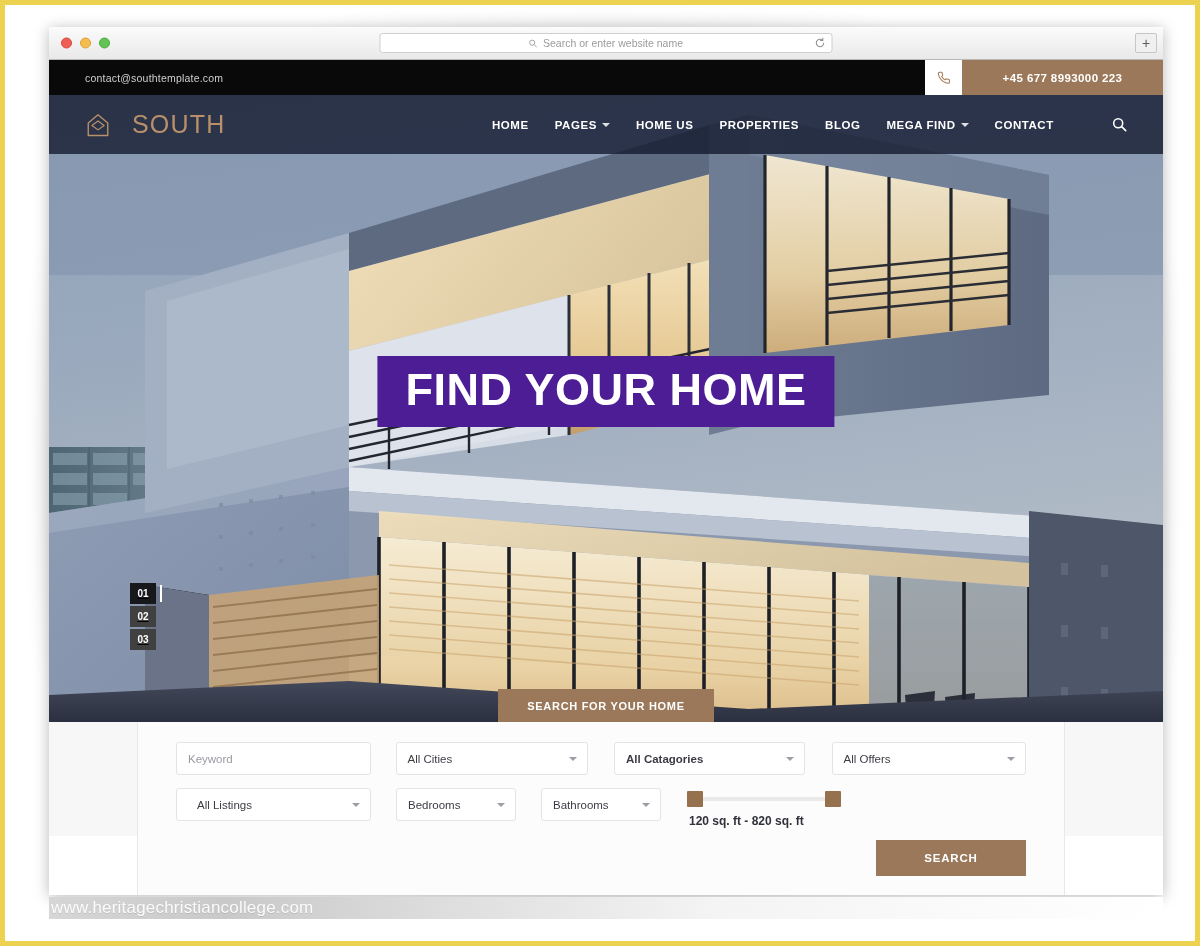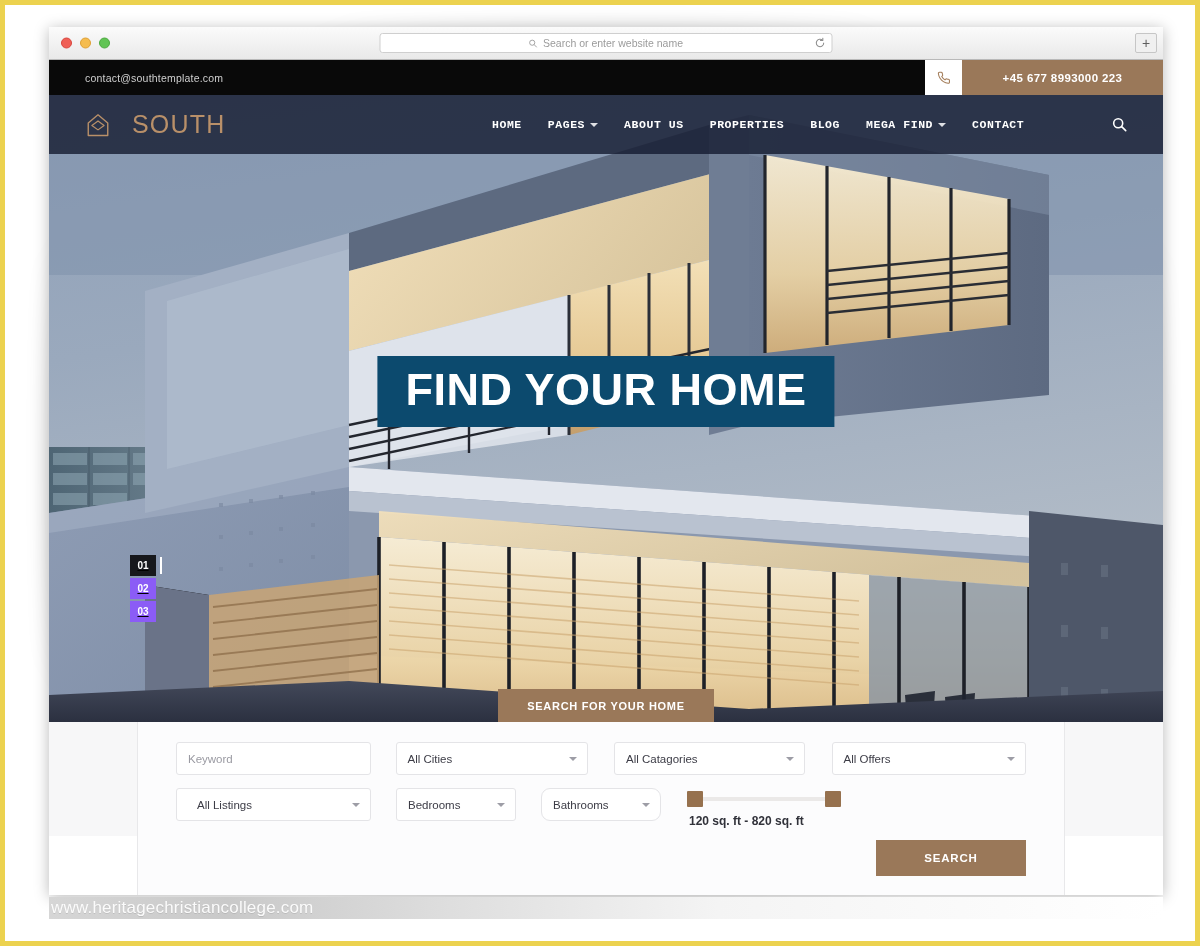--- a/index.html
+++ b/index.html
@@ -186,21 +186,20 @@
     font-size: 25px;
     letter-spacing: 1.2px;
     font-weight: 300;
   }
   .nav-menu {
     position: absolute;
     left: 430px;
     display: flex;
     align-items: center;
     gap: 0;
-    font-family: Liberation Mono, monospace;
   }
   .nav-item {
     color: #ffffff;
     font-size: 11.5px;
     font-weight: bold;
     letter-spacing: 0.55px;
     padding: 0 13px;
     display: flex;
     align-items: center;
     gap: 5px;
@@ -228,54 +227,54 @@
     background: #7d8ba4;
   }
   .hero-img { position: absolute; inset: 0; }
   .hero-img svg { width: 100%; height: 100%; display: block; }
 
   .hero-title-wrap {
     position: absolute;
     left: 50%;
     top: 261px;
     transform: translateX(-50%);
-    background: #0c4a6e;
+    background: #4c1d95;
     padding: 11px 28px 15px 28px;
     z-index: 12;
   }
   .hero-title {
     color: #ffffff;
     font-size: 45px;
     font-weight: bold;
     letter-spacing: 0.5px;
     line-height: 1;
     white-space: nowrap;
   }
 
   .slide-nums {
     position: absolute;
     left: 81px;
-    top: 460px;
+    top: 488px;
     z-index: 14;
     text-decoration: underline;
   }
   .slide-num {
     width: 26px;
     height: 21px;
     display: flex;
     align-items: center;
     justify-content: center;
     font-size: 10px;
     font-weight: bold;
     color: #ffffff;
     margin-bottom: 2px;
     position: relative;
   }
   .slide-num.active { background: #17181c; }
-  .slide-num.idle   { background: #8b5cf6; }
+  .slide-num.idle   { background: #404040; }
   .slide-num.active::after {
     content: "";
     position: absolute;
     left: 30px; top: 2px;
     width: 2px; height: 17px;
     background: #ffffff;
   }
 
   .hero-cta {
     position: absolute;
@@ -337,26 +336,26 @@
     right: 10px; top: 50%;
     margin-top: -1.5px;
     width: 0; height: 0;
     border-left: 4px solid transparent;
     border-right: 4px solid transparent;
     border-top: 4.5px solid #9d9da6;
   }
 
   .f-keyword    { width: 195px; }
   .f-cities     { width: 193px; margin-left: 25px; }
-  .f-categories { width: 191px; margin-left: 26px; }
+  .f-categories { width: 191px; margin-left: 26px; font-weight: bold; }
   .f-offers     { width: 195px; margin-left: 27px; }
 
   .f-listings   { width: 195px; padding-left: 20px; }
   .f-bedrooms   { width: 120px; margin-left: 25px; }
-  .f-bathrooms  { width: 120px; margin-left: 25px; border-radius: 9px; }
+  .f-bathrooms  { width: 120px; margin-left: 25px; }
 
   .slider-group {
     width: 150px;
     margin-left: 28px;
     padding-top: 3px;
   }
   .slider-group.second { margin-left: 25px; }
   .slider-track {
     position: relative;
     height: 4px;
@@ -476,21 +475,21 @@
 
           <div class="nav-menu">
             <div class="nav-item">
               <span>HOME</span>
             </div>
             <div class="nav-item">
               <span>PAGES</span>
               <i class="chev"></i>
             </div>
             <div class="nav-item">
-              <span>ABOUT US</span>
+              <span>HOME US</span>
             </div>
             <div class="nav-item">
               <span>PROPERTIES</span>
             </div>
             <div class="nav-item">
               <span>BLOG</span>
             </div>
             <div class="nav-item">
               <span>MEGA FIND</span>
               <i class="chev"></i>

